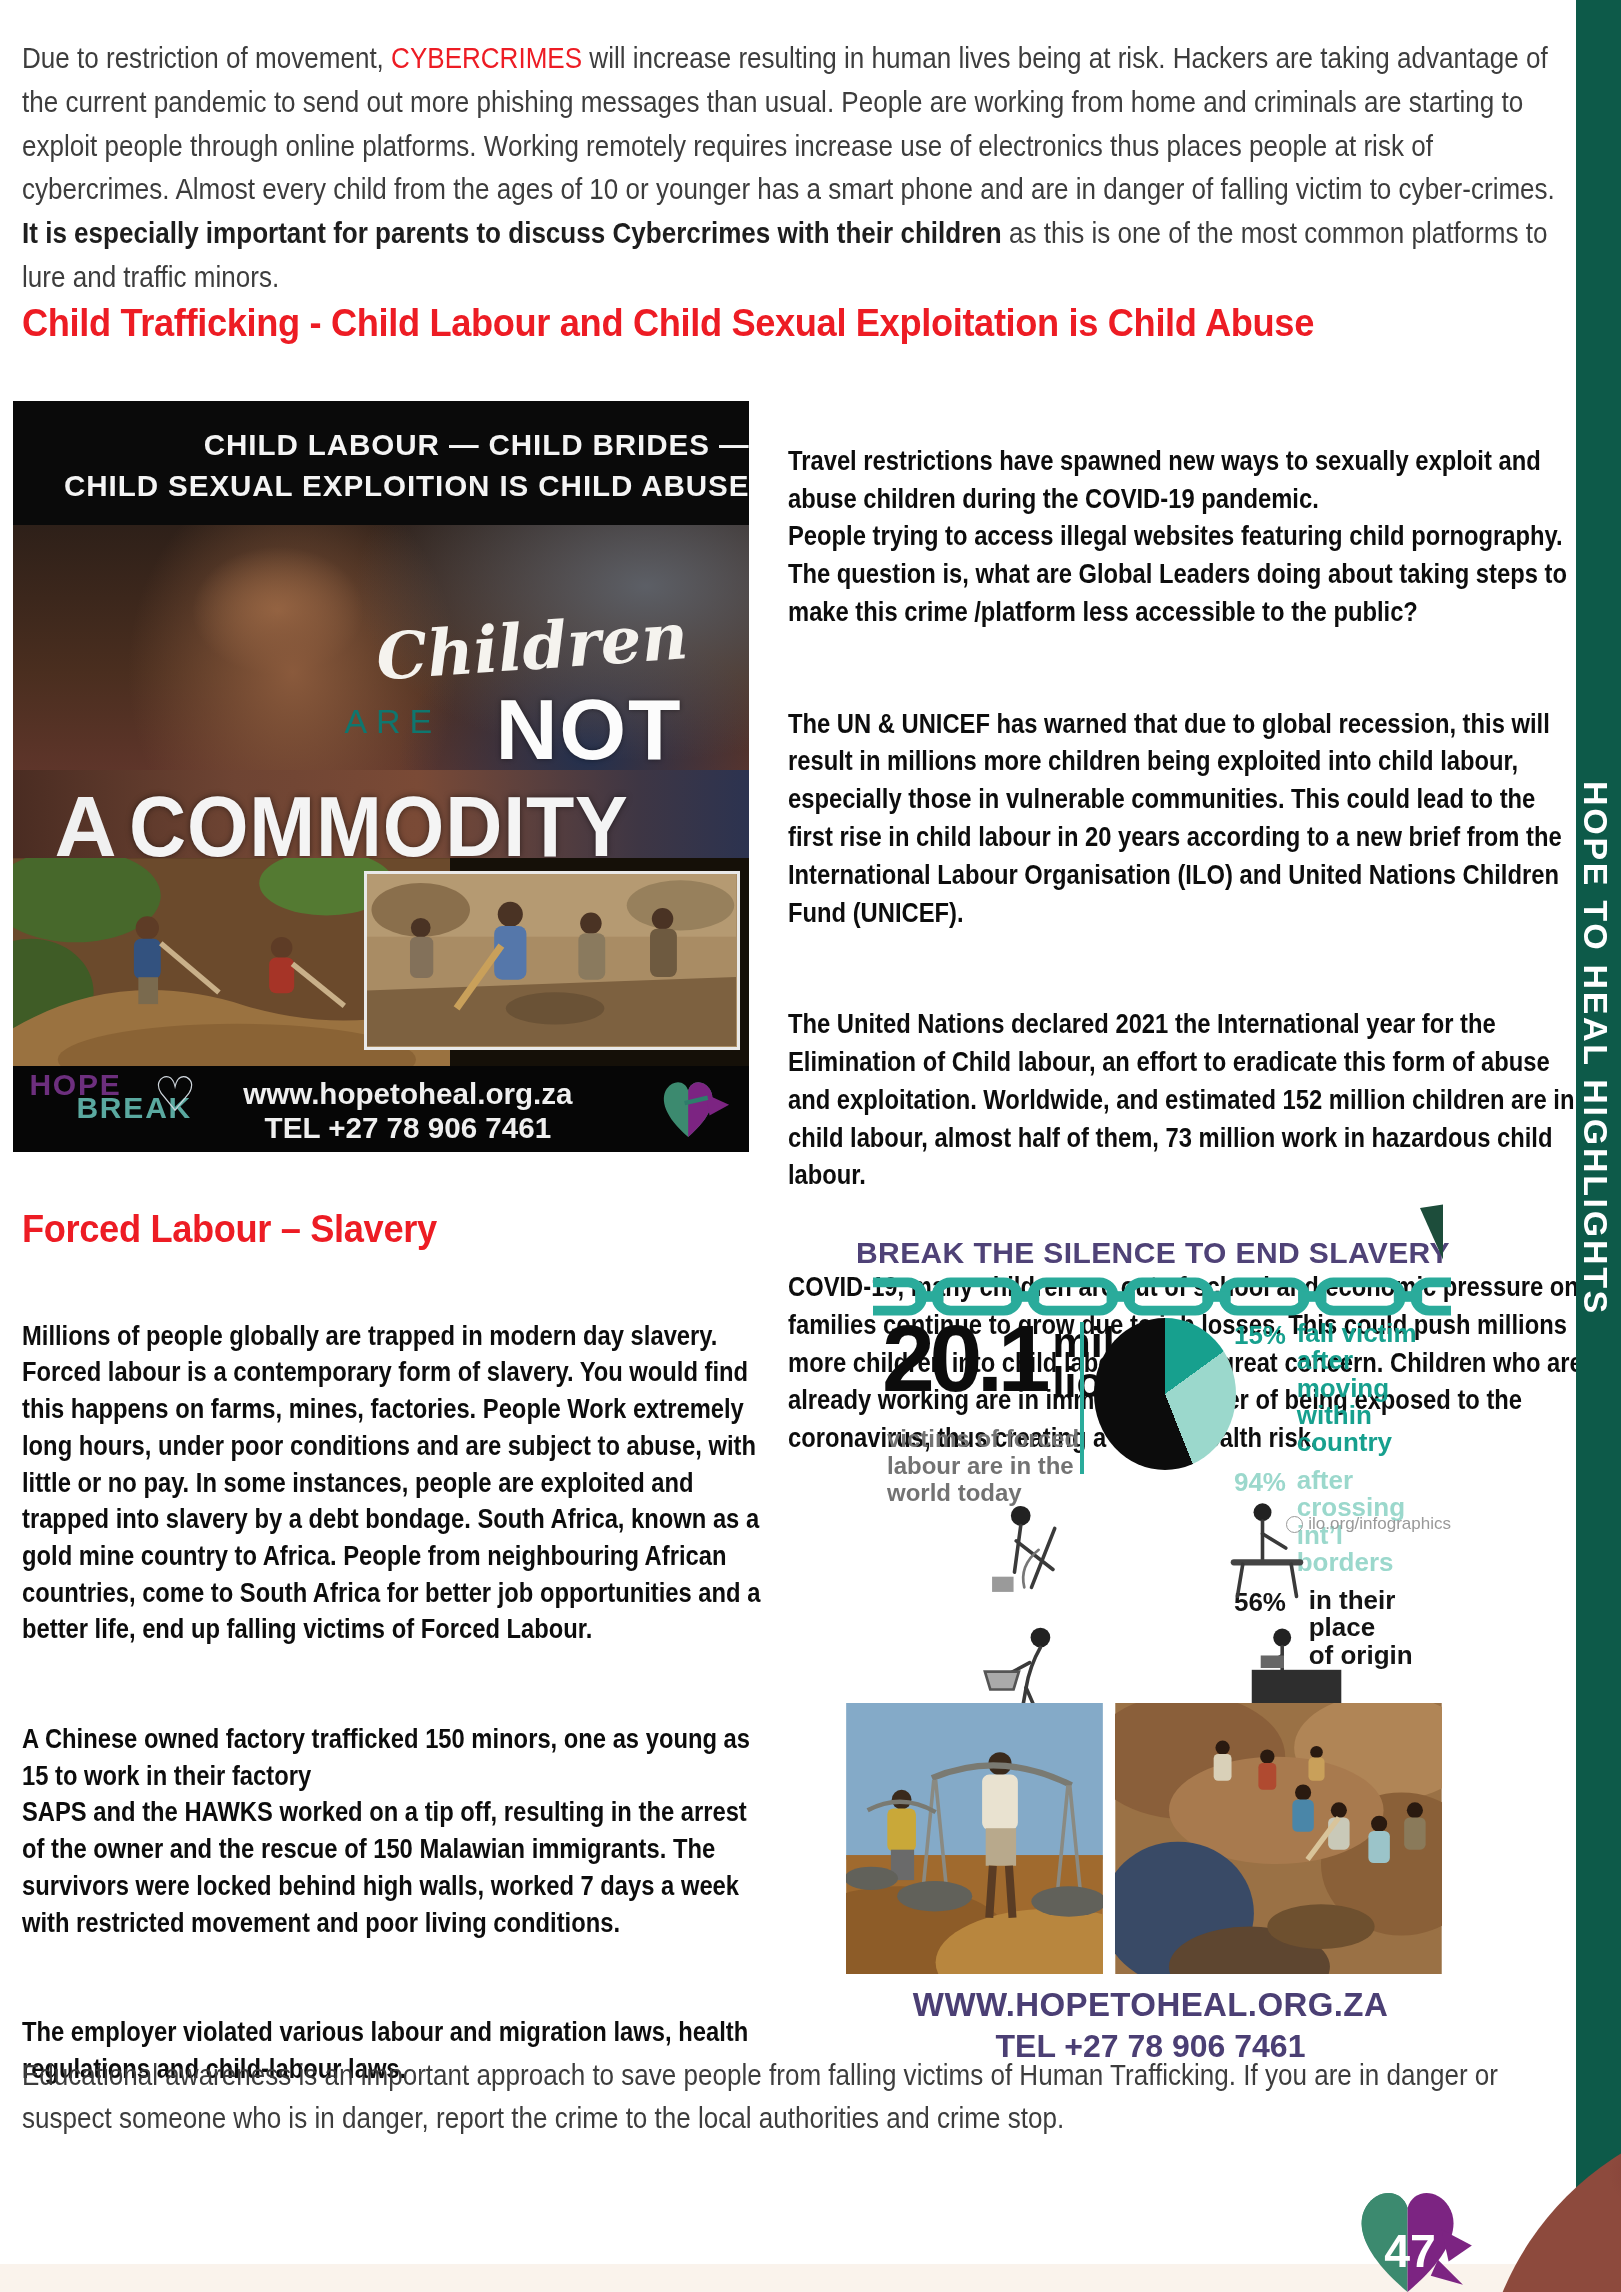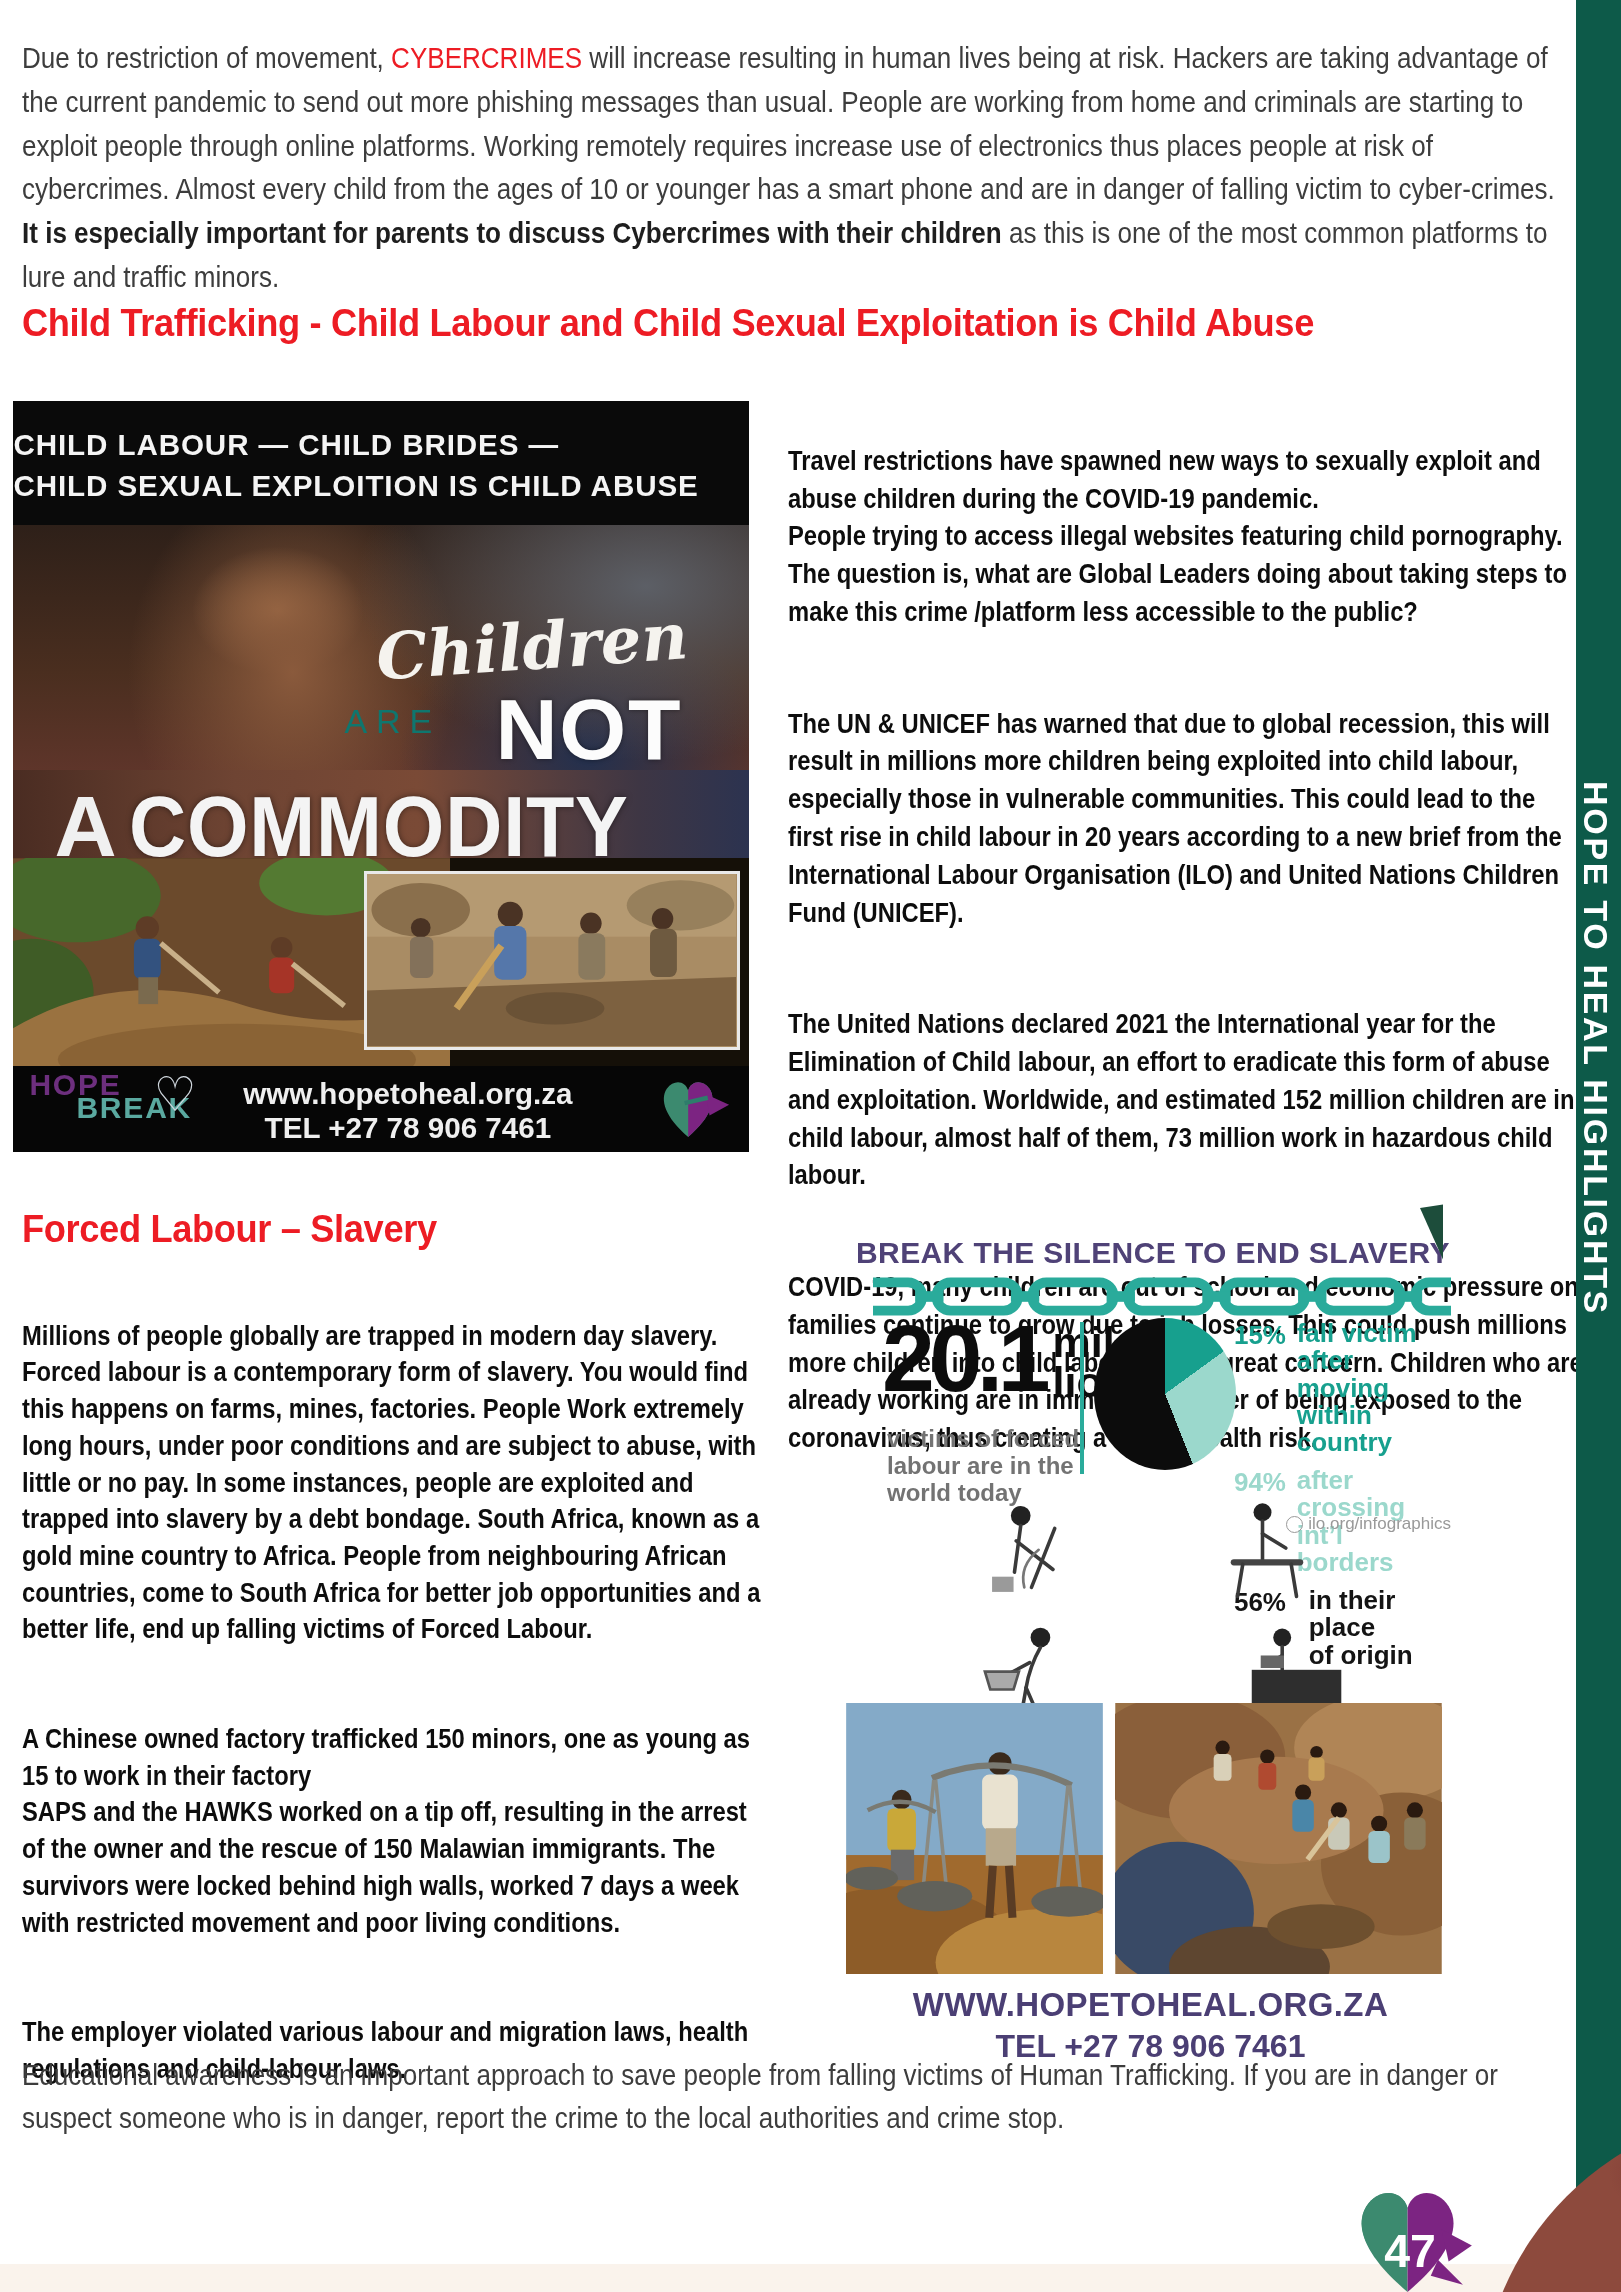--- a/index.html
+++ b/index.html
@@ -28,21 +28,21 @@
 
   
   .sidebar{right:0;top:0;width:45px;height:2293px;background:#0d5a49;z-index:1;}
   .sidebar-label{left:1576px;top:781px;height:842px;writing-mode:vertical-rl;
                  font-size:34px;font-weight:700;color:#ffffff;letter-spacing:2.7px;z-index:2;white-space:nowrap;}
 
   
   .poster{left:13.4px;top:401px;width:736px;height:751px;background:#000;}
   .p-banner{position:absolute;left:0;top:0;width:736px;height:124px;background:#0a0a0a;
             color:#f4f4f4;font-weight:700;font-size:29.6px;line-height:1.4;letter-spacing:0.9px;
-            text-align:left;padding-top:23px;box-sizing:border-box;}
+            text-align:right;padding-top:23px;box-sizing:border-box;}
   .p-face{position:absolute;left:0;top:124px;width:736px;height:245px;
           background-color:#3a2620;
           background-image:
             radial-gradient(448px 269px at 86% 25%, #5c5f66 0%, rgba(92,95,102,0) 65%),
             radial-gradient(269px 197px at 78% 95%, #23304e 0%, rgba(35,48,78,0) 70%),
             radial-gradient(242px 296px at 38% 60%, #8a5a3c 0%, rgba(138,90,60,0) 68%),
             radial-gradient(143px 107px at 36% 35%, #a9764e 0%, rgba(169,118,78,0) 60%),
             linear-gradient(180deg,#2e2019 0%,#4a2e1f 60%,#5e352a 100%);}
   .p-band{position:absolute;left:0;top:369px;width:736px;height:88px;
           background:linear-gradient(90deg,#4a2c22 0%,#6e4433 30%,#7a4a36 55%,#3e3644 85%,#2c3350 100%);}

